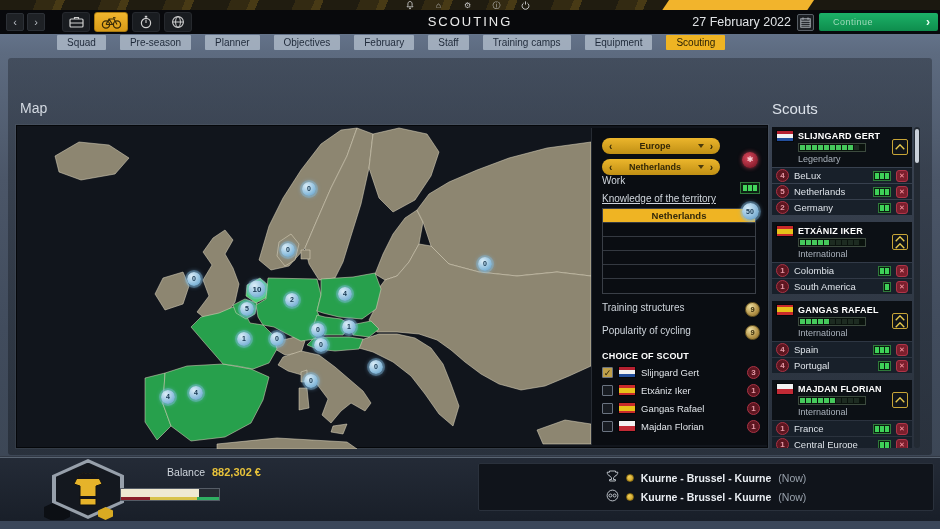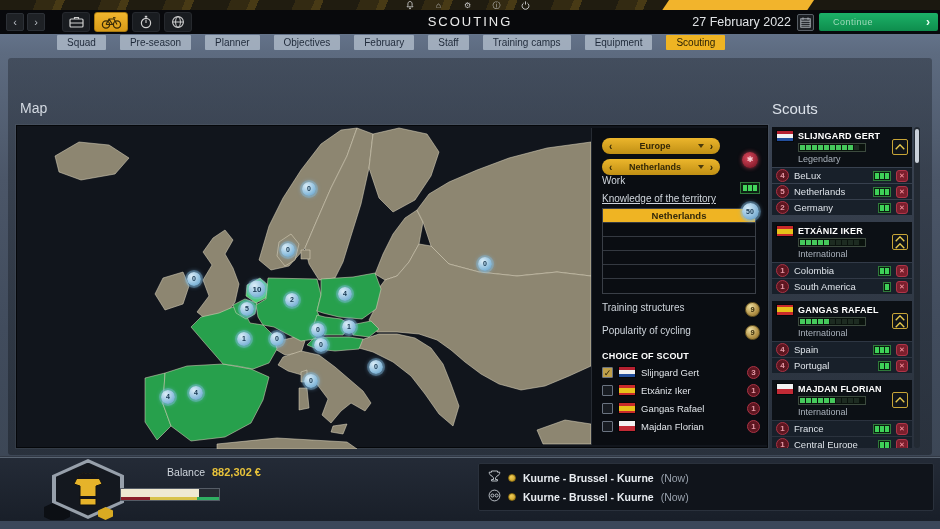--- a/index.html
+++ b/index.html
@@ -149,21 +149,21 @@
   .fin{position:absolute;left:120px;top:9px;}
   .fin-row{display:flex;align-items:flex-start;height:16px;margin-bottom:6px;}
   .fin-label{width:92px;text-align:right;color:#cfd5dc;font-size:10.5px;padding-right:7px;}
   .fin-value{color:#e7c23a;font-size:11px;font-weight:bold;}
   .sponsor-bar{width:100px;height:13px;border:1px solid #555c66;background:#262b33;position:relative;}
   .sponsor-fill{position:absolute;left:0;top:0;height:8px;background:#efe9d2;}
   .sponsor-scale{position:absolute;left:0;bottom:0;height:3px;width:100%;
     background:linear-gradient(90deg,#8a1f2a 0 30%,#d8c24a 30% 78%,#2fae62 78% 100%);}
   .events-box{position:absolute;left:478px;top:6px;width:456px;height:48px;background:#10141b;
     border:1px solid #2a313c;border-radius:2px;padding:4px 9px;}
-  .event-row{display:flex;align-items:center;gap:7px;height:19px;}
+  .event-row{display:flex;align-items:center;gap:7px;height:19px;justify-content:center;}
   .event-dot{width:8px;height:8px;border-radius:50%;background:radial-gradient(circle at 35% 30%,#f0ce5a,#c79a1d);
     border:1px solid #8a6d14;flex:0 0 auto;}
   .event-name{color:#e9edf2;font-size:10.5px;font-weight:bold;}
   .event-status{color:#99a2ad;font-size:10.5px;}
   .bottomstrip{position:absolute;left:0;top:520px;width:940px;height:9px;background:#3b475a;border-top:1px solid #1a202a;}
 </style>
 </head>
 <body>
 
 <div class="stage">

